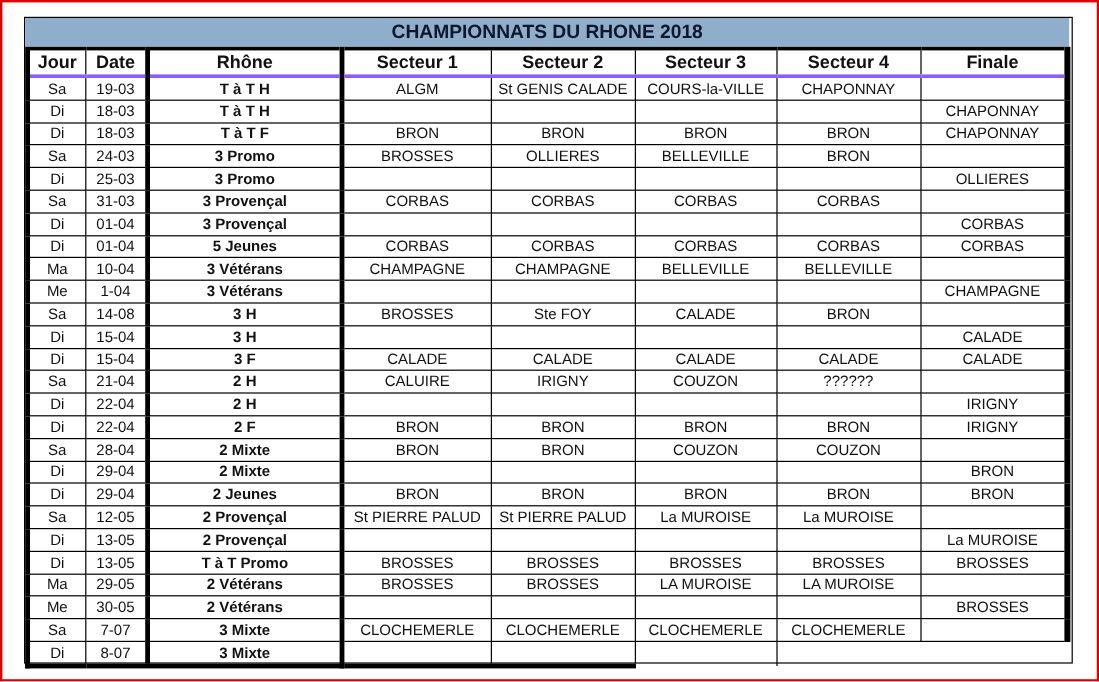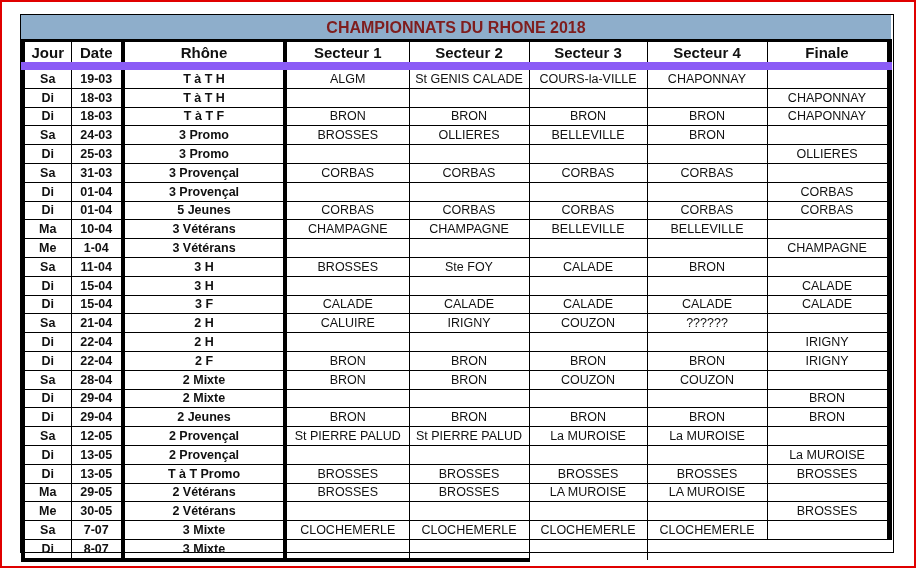--- a/index.html
+++ b/index.html
@@ -1,23 +1,23 @@
 <!DOCTYPE html>
 <html><head>
 <meta charset="utf-8">
 <style>
   html, body { margin: 0; padding: 0; background: #ffffff; }
   body { width: 916px; height: 568px; position: relative; overflow: hidden; font-family: "Liberation Sans", sans-serif; }
   .frame { position: absolute; left: 0; top: 0; width: 912px; height: 564px; border: 2px solid #e00000; background: #fff; }
   .sheet { position: absolute; left: 20px; top: 14px; width: 872px; height: 537px; border: 1px solid #000; background: #fff; }
-  .title-bar { position: absolute; left: 21px; top: 15px; width: 870px; height: 24px; background: #8eaecb; text-align: center; font-weight: bold; font-size: 16px; line-height: 26px; color: #7f1d1d; }
+  .title-bar { position: absolute; left: 21px; top: 15px; width: 870px; height: 24px; background: #8eaecb; text-align: center; font-weight: bold; font-size: 16px; line-height: 26px; color: #0f172a; }
   table.grid { position: absolute; left: 21px; top: 39px; border-collapse: collapse; table-layout: fixed; }
   table.grid td, table.grid th { border: 1px solid #000; padding: 0; height: 17.8px; font-size: 12.5px; text-align: center; white-space: nowrap; overflow: hidden; color: #111; }
-  table.grid th { font-weight: bold; font-size: 15px; height: 20px; border-top: 3px solid #000; border-bottom: 8px solid #8b5cf6; }
-  td.jour, td.date { font-weight: bold; font-size: 14.5px; }
+  table.grid th { font-weight: bold; font-size: 15px; height: 20px; border-top: 3px solid #000; border-bottom: 3px solid #8b5cf6; }
+  td.jour, td.date { font-weight: normal; font-size: 14.5px; }
   td.rhone { font-size: 14.5px; }
   td.sect { font-size: 12.5px; }
   .col-jour { border-left: 4px solid #000 !important; }
   .col-rhone { border-left: 4px solid #000 !important; border-right: 4px solid #000 !important; font-weight: bold; }
   .col-fin { border-right: 5px solid #000 !important; margin-left: 48px; }
   tr.last td.left-part { border-bottom: 4px solid #000; }
   tr.last td.col-fin-empty { border: none !important; border-top: 1px solid #000 !important; }
   tr.last td.s3-empty, tr.last td.s4-empty { border-bottom: none; border-right: none; }
 </style>
 </head>
@@ -146,21 +146,21 @@
         <td class="date left-part">1-04</td>
         <td class="rhone col-rhone left-part">3 Vétérans</td>
         <td class="sect left-part"></td>
         <td class="sect left-part"></td>
         <td class="sect s3-empty"></td>
         <td class="sect s4-empty"></td>
         <td class="sect col-fin">CHAMPAGNE</td>
       </tr>
       <tr>
         <td class="jour col-jour left-part">Sa</td>
-        <td class="date left-part">11-04</td>
+        <td class="date left-part">14-08</td>
         <td class="rhone col-rhone left-part">3 H</td>
         <td class="sect left-part">BROSSES</td>
         <td class="sect left-part">Ste FOY</td>
         <td class="sect s3-empty">CALADE</td>
         <td class="sect s4-empty">BRON</td>
         <td class="sect col-fin"></td>
       </tr>
       <tr>
         <td class="jour col-jour left-part">Di</td>
         <td class="date left-part">15-04</td>

